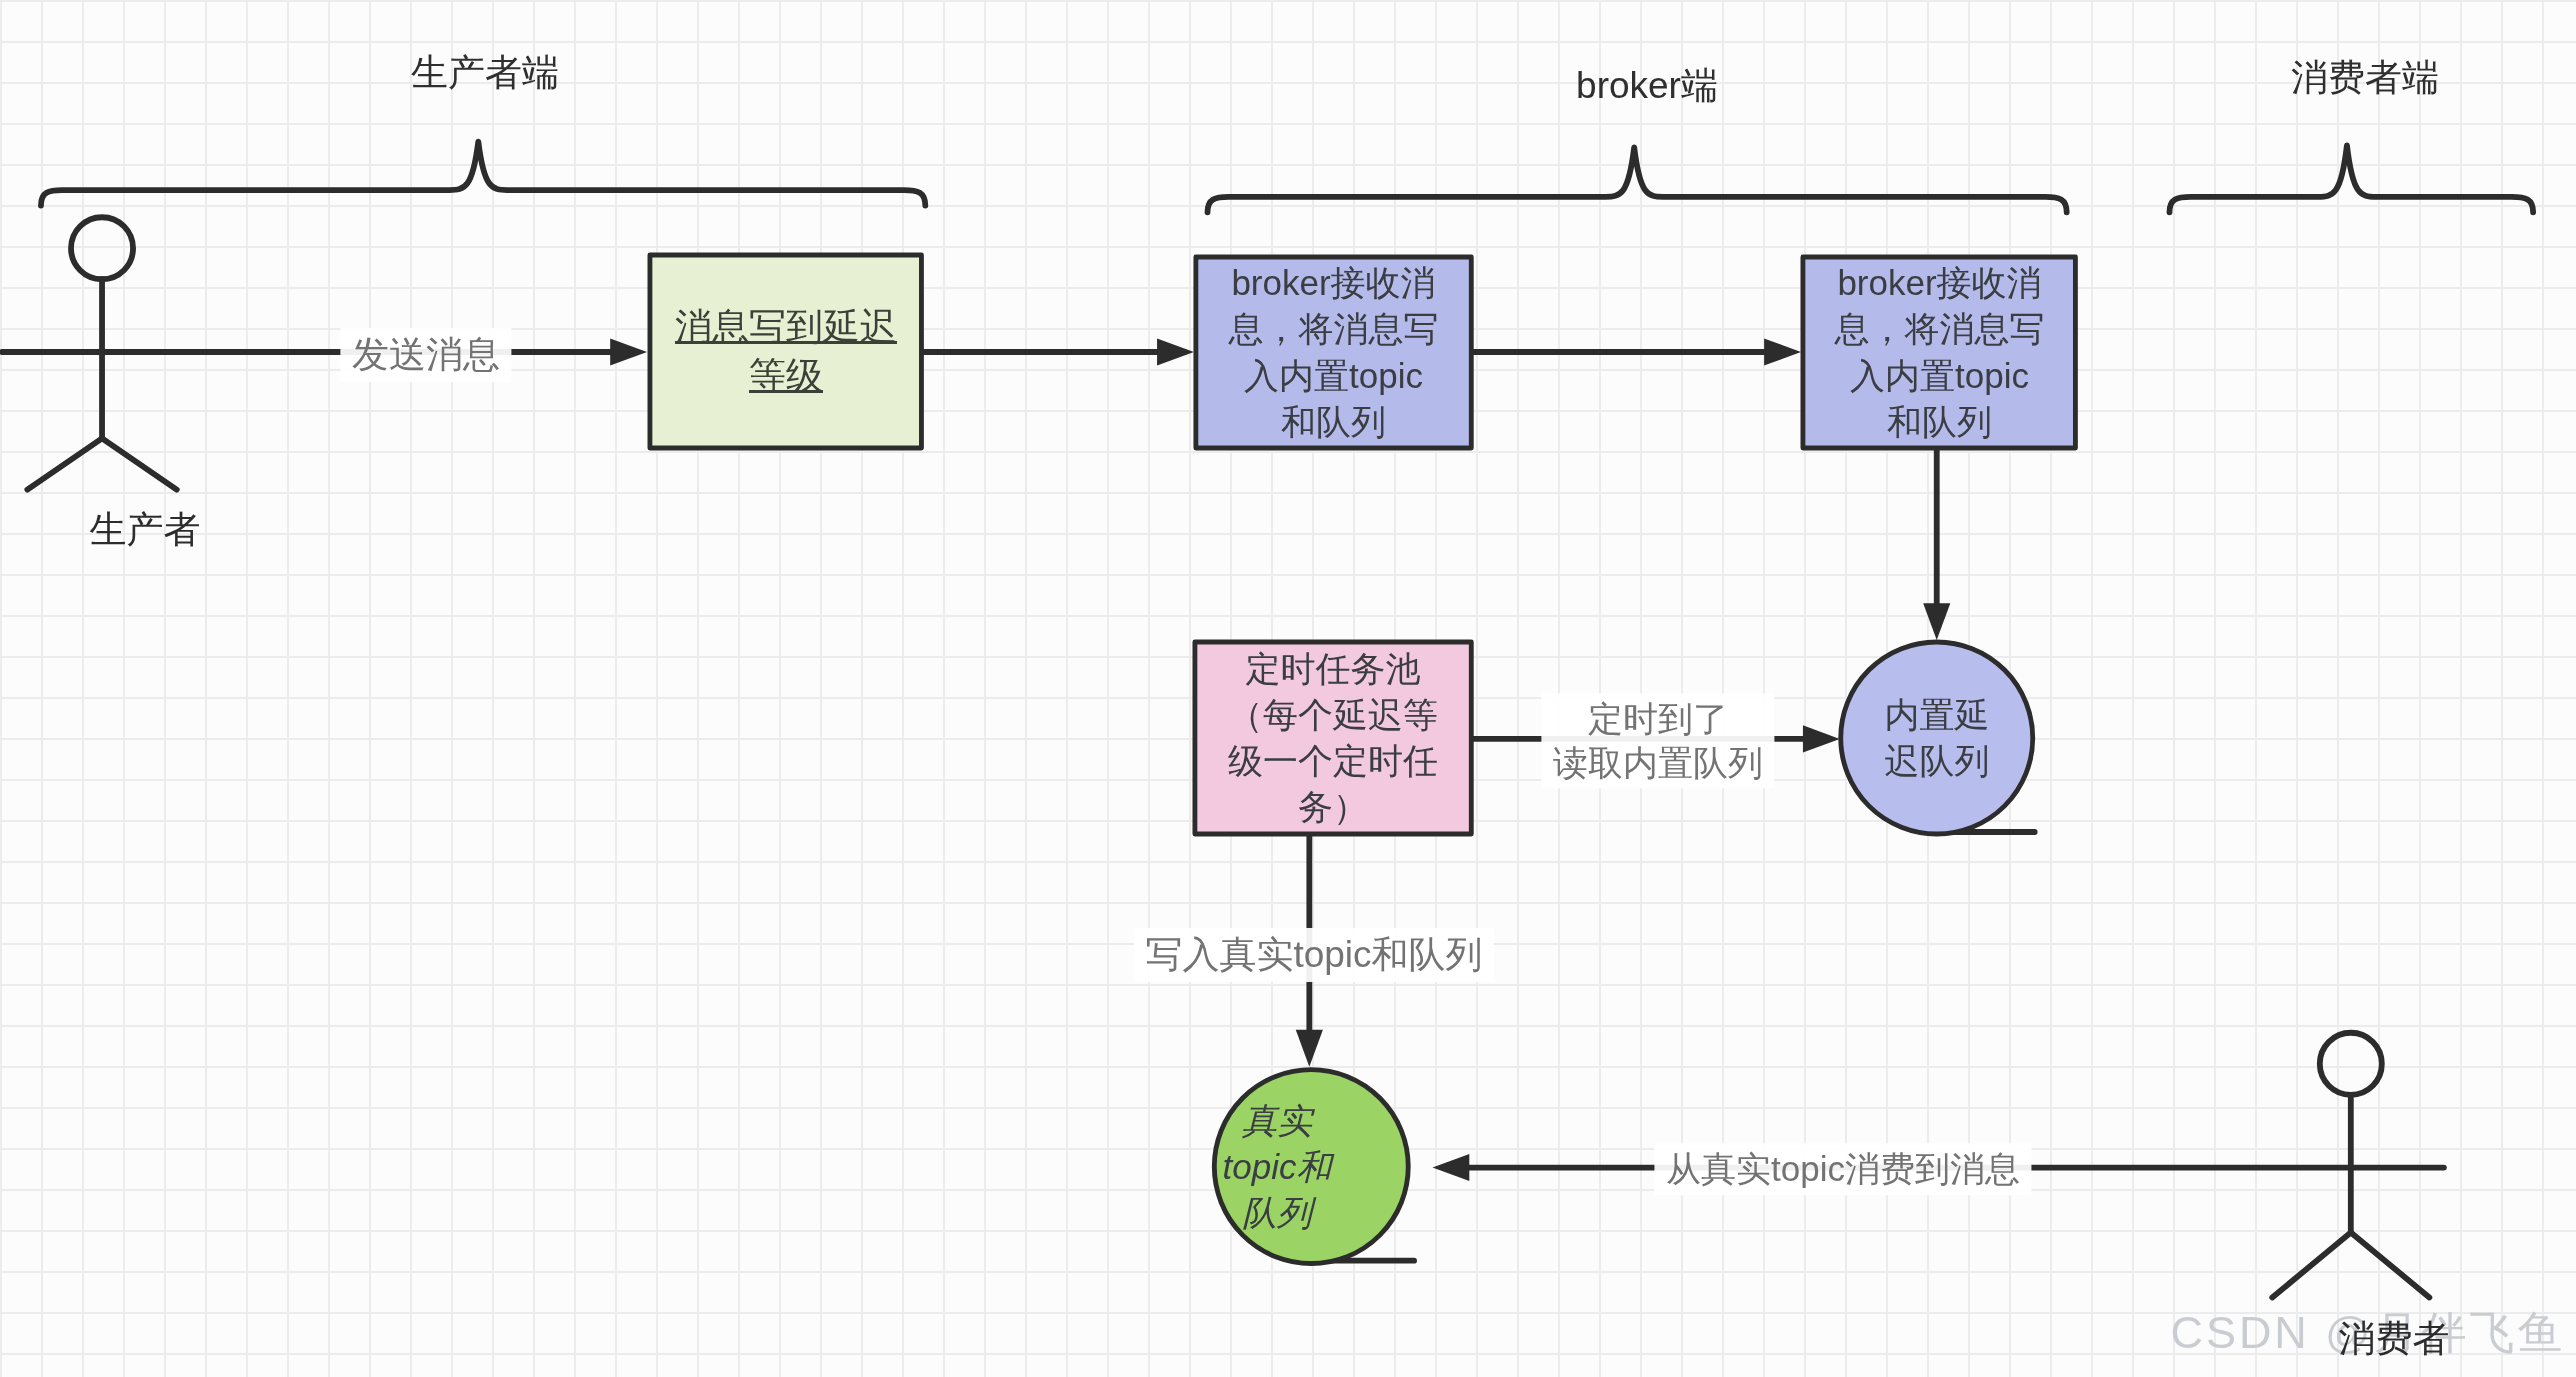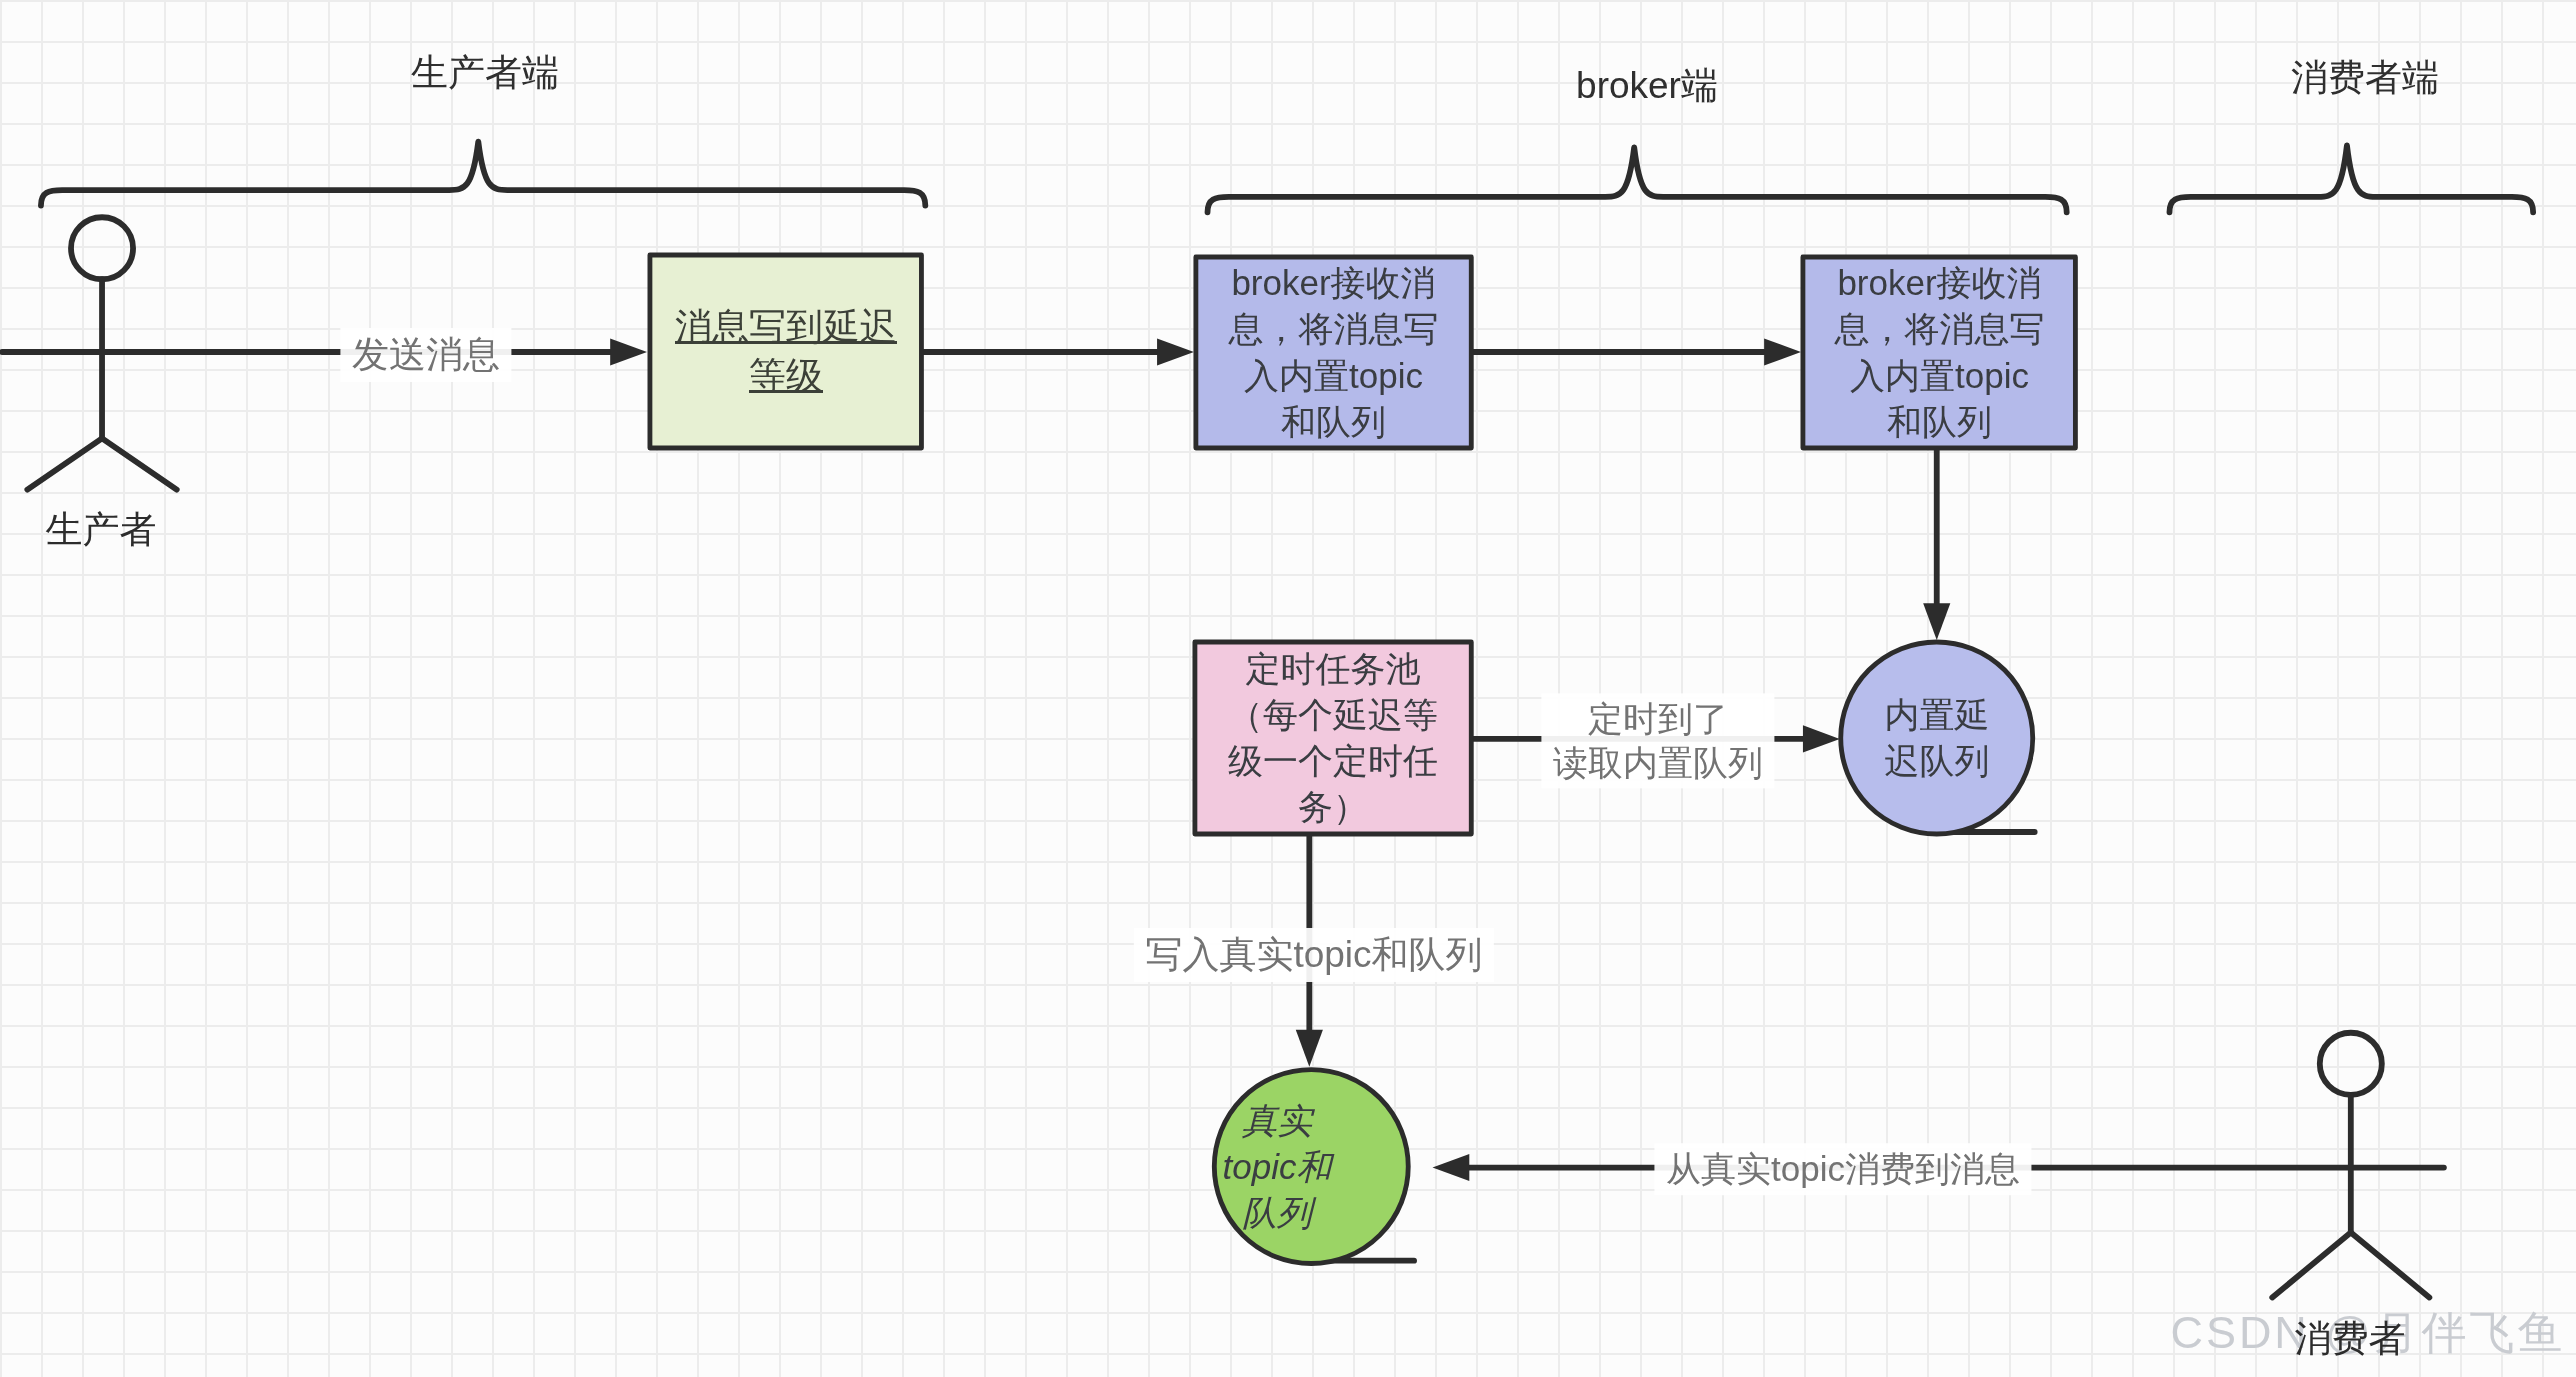--- a/index.html
+++ b/index.html
@@ -16,21 +16,21 @@
     color:#2c2c2c;
   }
   svg.layer{position:absolute;left:0;top:0;width:2576px;height:1377px;}
   .abs{position:absolute;}
   .section-label{
     font-size:37px;font-weight:500;color:#2f2f2f;
     transform:translate(-50%,-50%);white-space:nowrap;
   }
   .actor-label{
     font-size:37px;color:#2c2c2c;
-    transform:translate(-50%,-50%);white-space:nowrap;z-index:3;
+    transform:translate(-50%,-50%);white-space:nowrap;z-index:3;margin-left:44px;
   }
   .node-label{
     display:flex;align-items:center;justify-content:center;
     text-align:center;white-space:pre-line;
     font-size:35px;line-height:1.32;color:#3a3d42;
     pointer-events:none;z-index:2;
   }
   .node-label.big{font-size:37px;color:#3c4038;text-decoration:underline;}
   .edge-label{
     transform:translate(-50%,-50%);

